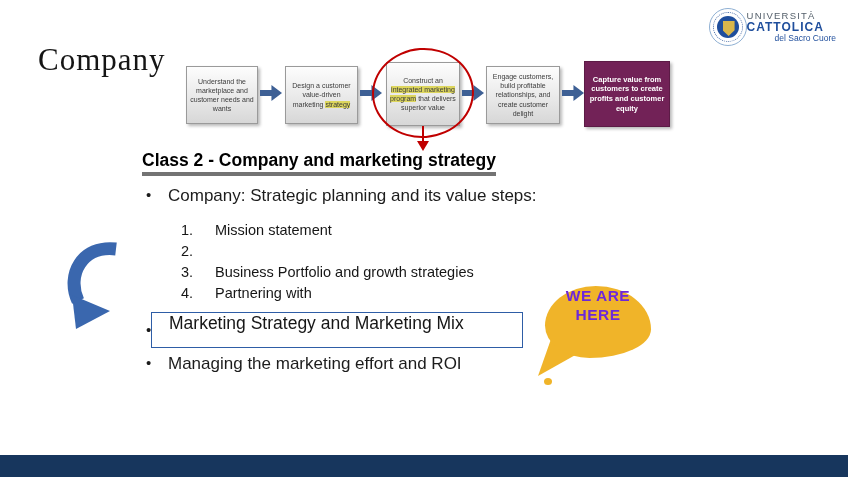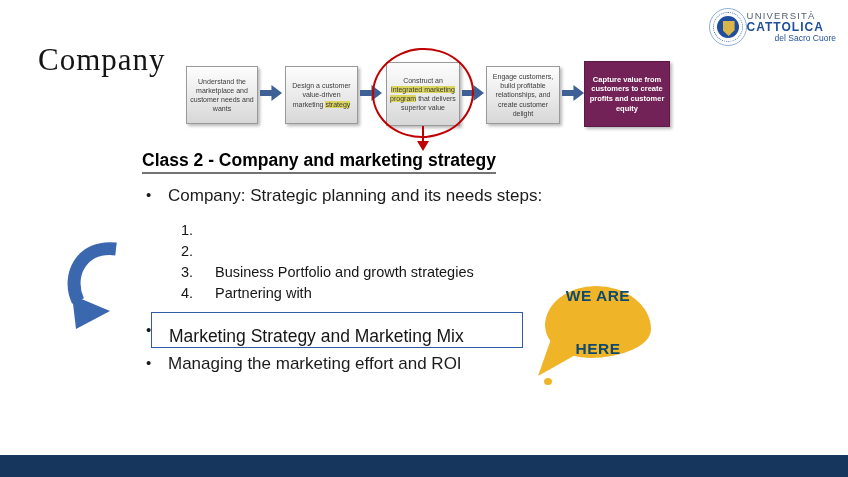--- a/index.html
+++ b/index.html
@@ -40,45 +40,45 @@
     position:absolute; left:372px; top:48px; width:102px; height:90px;
     border:2px solid #c00000; border-radius:50%;
     transform:rotate(-4deg);
   }
   .red-down-arrow { position:absolute; left:416px; top:126px; }
 
   
   .heading {
     position:absolute; left:142px; top:150px;
     font-size:17.5px; font-weight:bold; color:#000;
-    border-bottom:2px solid #737373; padding-bottom:1px;
+    border-bottom:4px solid #737373; padding-bottom:1px;
   }
   .bullet-row { position:absolute; left:146px; display:flex; font-size:17px; color:#1c1c1c; }
   .bullet-row .dot { width:22px; font-size:15px; }
   .num-row { position:absolute; left:181px; display:flex; font-size:14.5px; color:#161616; }
   .num-row .num { width:34px; }
 
   .mix-box {
     position:absolute; left:151px; top:312px; width:372px; height:36px;
     border:1.6px solid #2e5da6;
-    display:flex; align-items:flex-end; padding-left:17px;
+    display:flex; align-items:flex-start; padding-left:17px;
     font-size:17.5px; color:#161616;
   }
   .mix-bullet { position:absolute; left:146px; top:321px; font-size:15px; }
 
   
   .curved-arrow { position:absolute; left:62px; top:241px; }
 
   
   .bubble {
     position:absolute; left:545px; top:286px; width:106px; height:72px;
     background:#f0b429;
     border-radius:48% 52% 58% 42% / 55% 60% 40% 45%;
-    display:flex; flex-direction:column; align-items:center; justify-content:space-between;
-    color:#0c4a6e; font-weight:bold; font-size:15.5px; letter-spacing:0.5px;
+    display:flex; flex-direction:column; align-items:center; justify-content:flex-start;
+    color:#6d28d9; font-weight:bold; font-size:15.5px; letter-spacing:0.5px;
     line-height:1.25; z-index:2;
   }
   .bubble-tail {
     position:absolute; left:538px; top:336px; width:44px; height:40px;
     background:#f0b429;
     clip-path:polygon(0 100%, 32% 0, 100% 38%);
     z-index:1;
   }
   .bubble-dot {
     position:absolute; left:544px; top:378px; width:8px; height:7px;
@@ -145,25 +145,26 @@
   <div class="red-ellipse"></div>
   <svg class="red-down-arrow" width="14" height="26" viewBox="0 0 14 26">
     <line x1="7" y1="0" x2="7" y2="16" stroke="#c00000" stroke-width="2"></line>
     <polygon points="1,15 13,15 7,25" fill="#c00000"></polygon>
   </svg>
 
   <div class="heading">Class 2 - Company and marketing strategy</div>
 
   <div class="bullet-row" style="top:186px;">
     <span class="dot">•</span>
-    <span class="btext">Company: Strategic planning and its needs steps:</span>
+    <span class="btext">Company: Strategic planning and its value steps:</span>
   </div>
 
   <div class="num-row" style="top:222px;">
     <span class="num">1.</span>
+    <span class="ntext">Mission statement</span>
   </div>
   <div class="num-row" style="top:243px;">
     <span class="num">2.</span>
   </div>
   <div class="num-row" style="top:264px;">
     <span class="num">3.</span>
     <span class="ntext">Business Portfolio and growth strategies</span>
   </div>
   <div class="num-row" style="top:285px;">
     <span class="num">4.</span>

